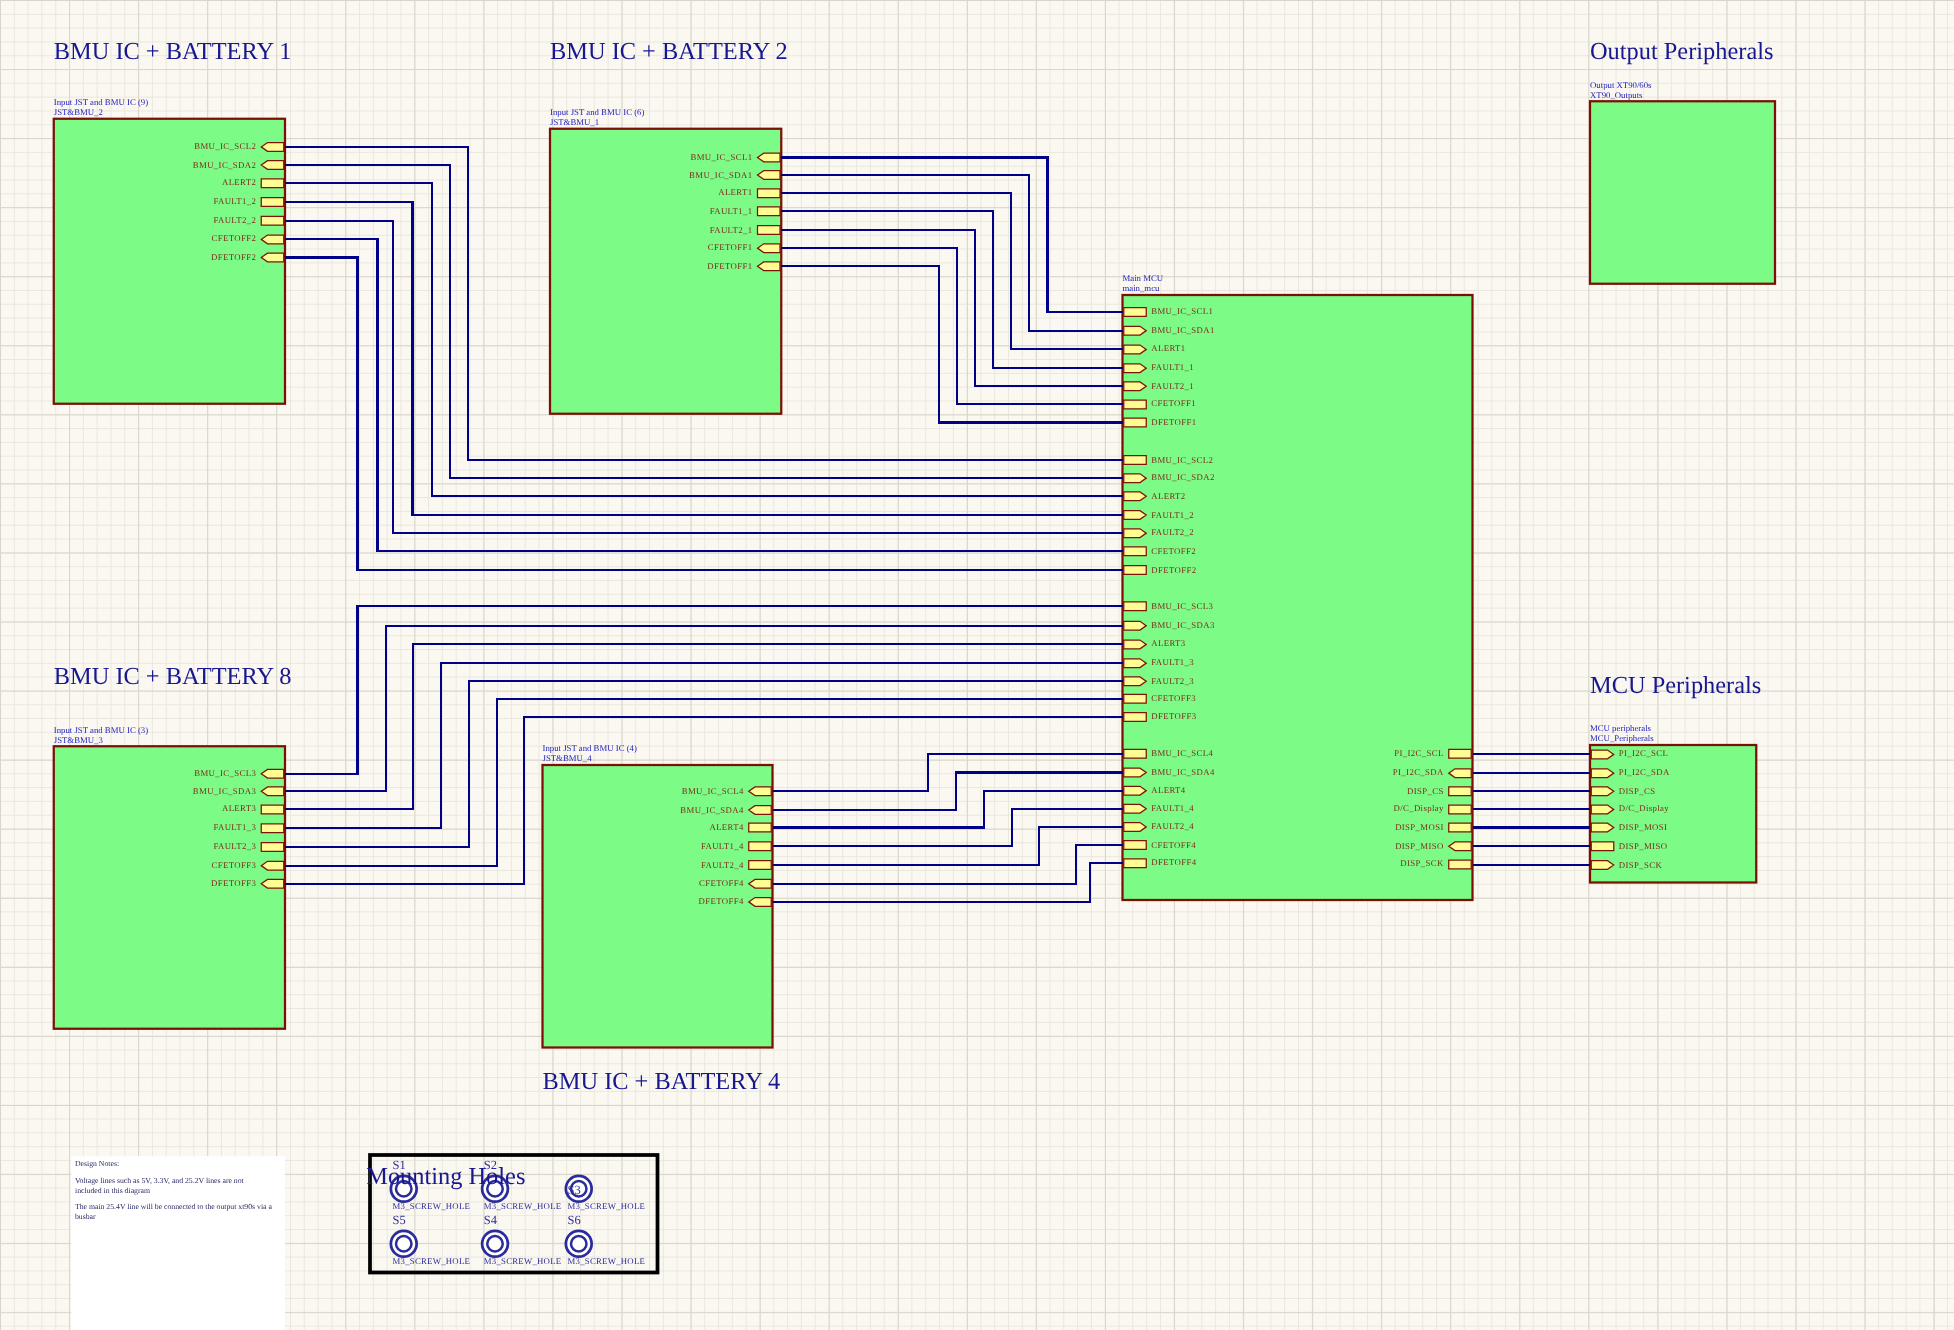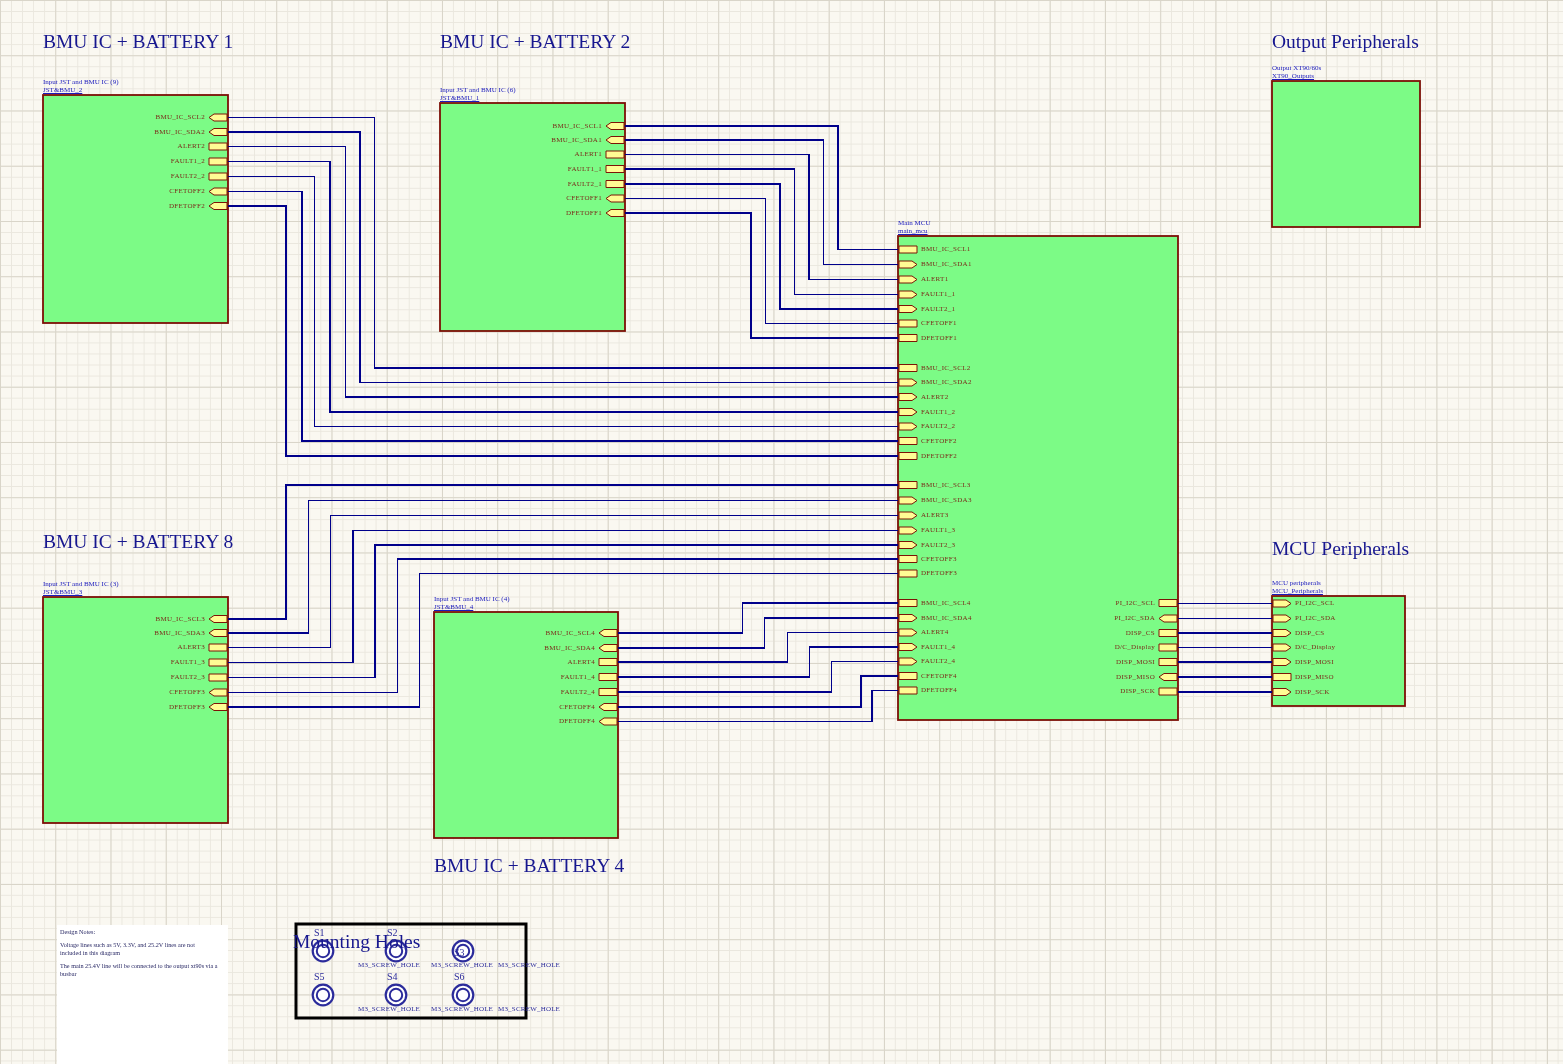--- a/index.html
+++ b/index.html
@@ -11,24 +11,24 @@
       linear-gradient(to bottom,#d9d5c9 1px,transparent 1px),
       linear-gradient(to right,#eae7de 1px,transparent 1px),
       linear-gradient(to bottom,#eae7de 1px,transparent 1px);
     background-size:55.25px 55.25px,55.25px 55.25px,11.05px 11.05px,11.05px 11.05px;
     font-family:"Liberation Serif", serif;
   }
   #schem-svg{position:absolute;left:0;top:0;}
   #labels{position:absolute;left:0;top:0;width:100%;height:100%;pointer-events:none;}
   .title{position:absolute;font-size:19.5px;color:#17178f;white-space:nowrap;}
   .sheet-label{position:absolute;font-size:7px;line-height:8.2px;color:#1b1bbd;white-space:nowrap;}
-  .sheet-label .sheet-name{text-decoration:underline;}
+  .sheet-label .sheet-name{}
   .pin-label{position:absolute;font-size:7px;letter-spacing:0.3px;color:#7c2b1b;white-space:nowrap;line-height:9px;}
   .hole-ref{position:absolute;font-size:10px;color:#2b2b9b;white-space:nowrap;}
-  .hole-caption{position:absolute;font-size:7px;letter-spacing:0.2px;color:#2b2b9b;white-space:nowrap;margin-left:44px;}
+  .hole-caption{position:absolute;font-size:7px;letter-spacing:0.2px;color:#2b2b9b;white-space:nowrap;}
   #notes-box{
     position:absolute;left:57px;top:925px;width:171px;height:139px;
     background:#ffffff;color:#2a2a66;font-size:6.2px;line-height:8.3px;
     padding:3px 0 0 3px;box-sizing:border-box;
   }
   .note-line{white-space:nowrap;}
   .note-gap{height:4.5px;}
 </style>
 </head>
 <body>

